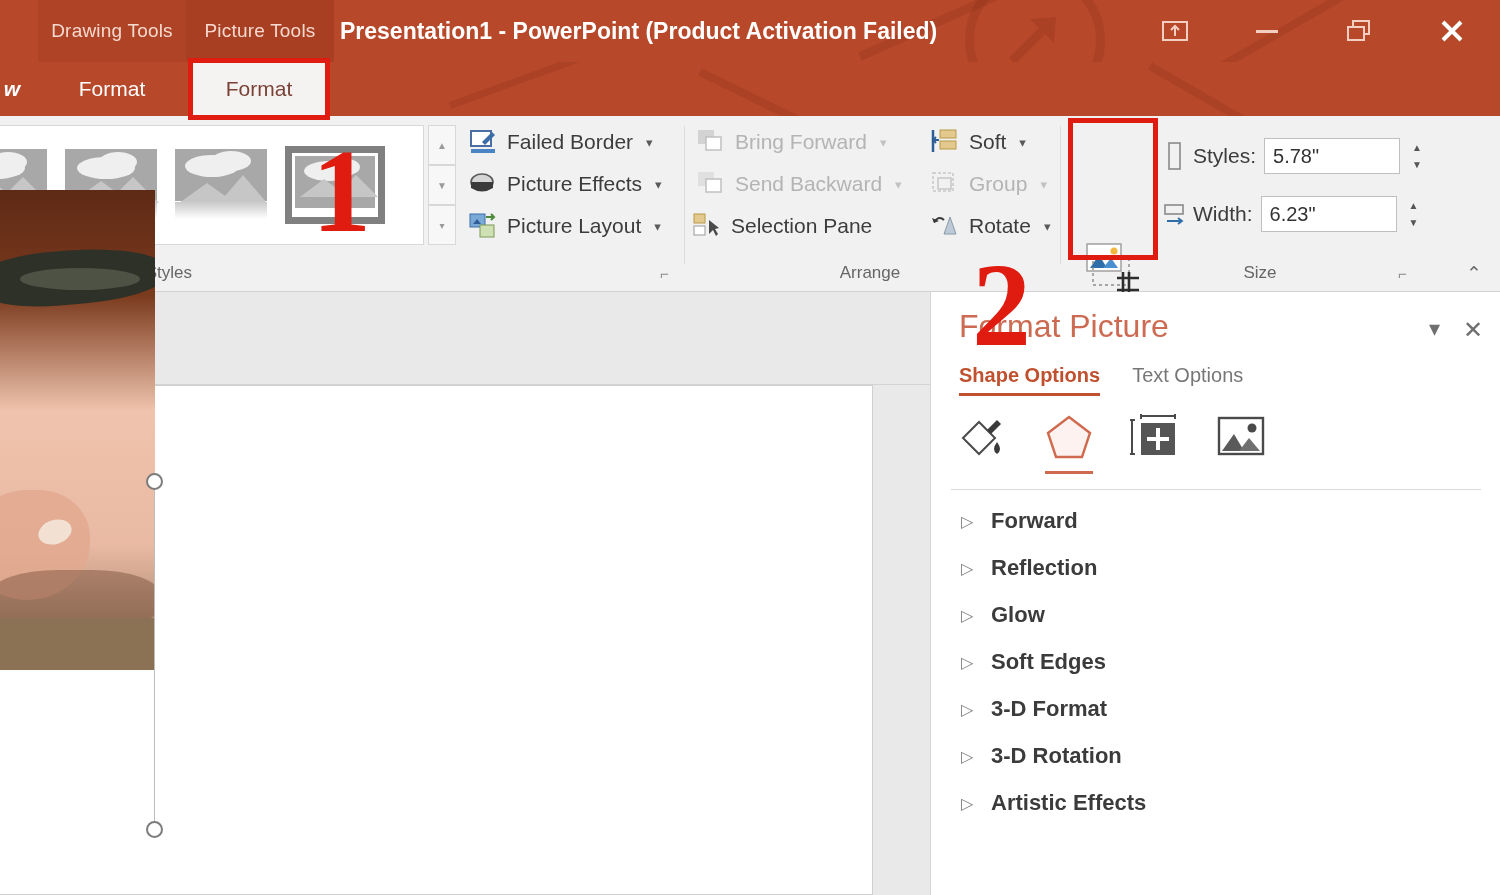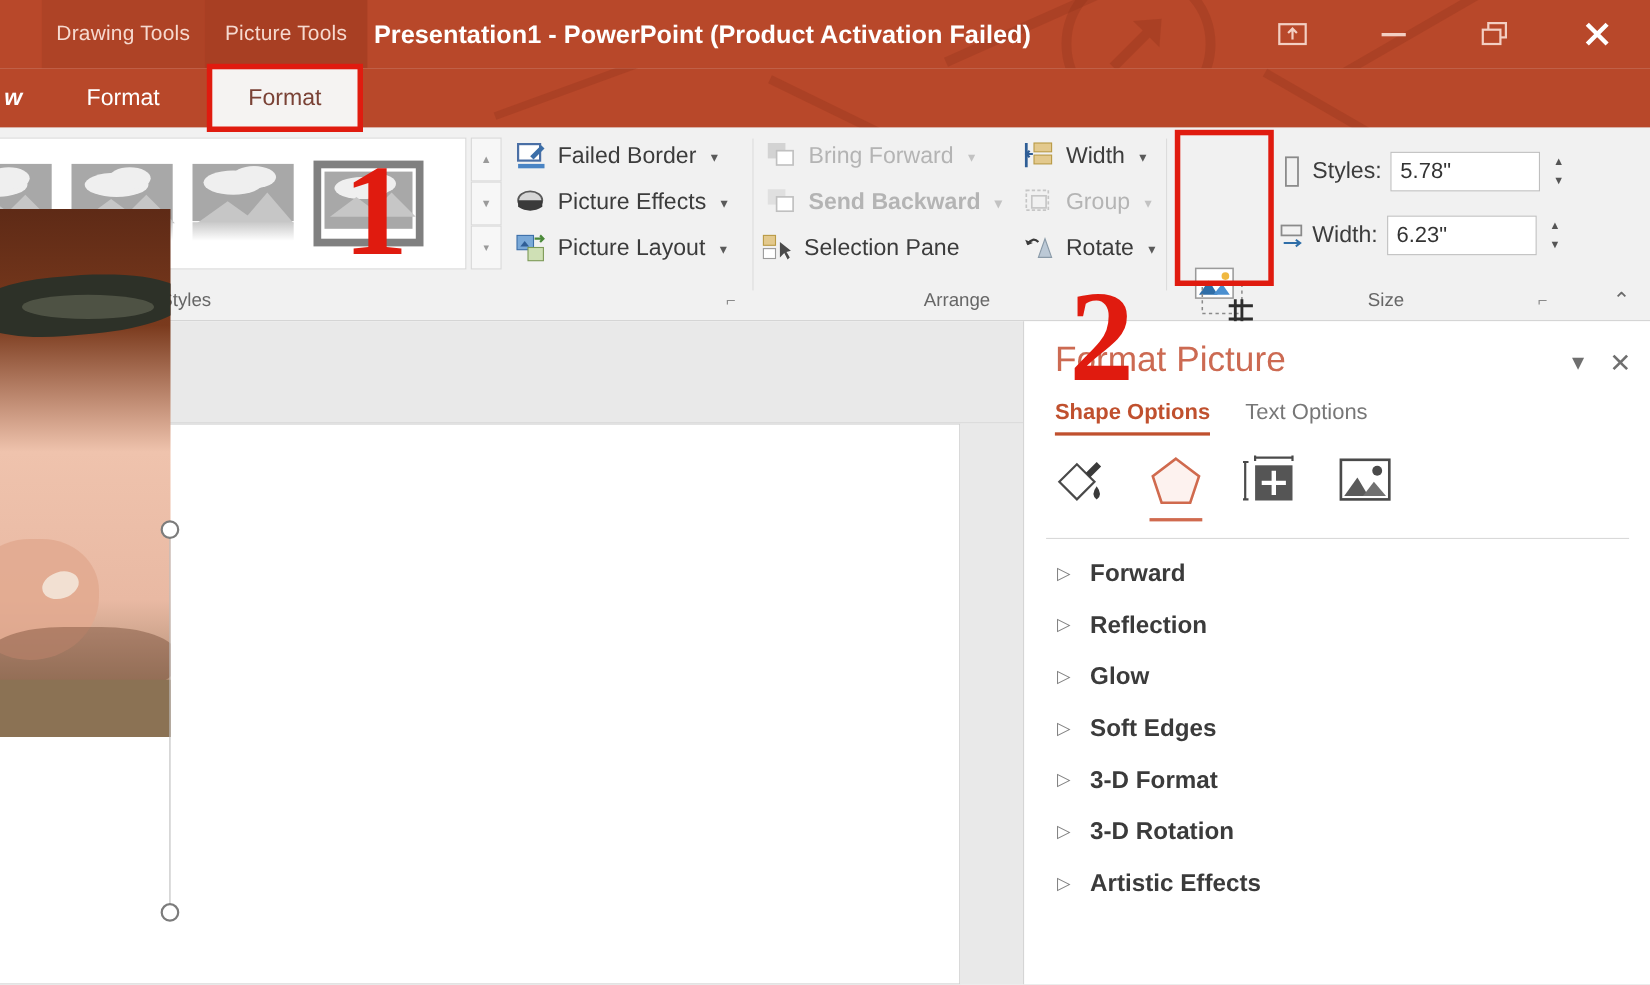--- a/index.html
+++ b/index.html
@@ -431,21 +431,21 @@
       <span class="ico">
         <svg width="30" height="26" viewBox="0 0 30 26">
           <rect x="2" y="2" width="16" height="14" fill="#d3d3d3"></rect>
           <rect x="10" y="9" width="15" height="13" fill="#ffffff" stroke="#c0c0c0" stroke-width="1.5"></rect>
         </svg>
       </span>
       <span>Bring Forward</span>
       <span class="caret">▾</span>
     </div>
 
-    <div class="pbtn disabled" style="left:696px; top:54px;font-weight:bold;">
+    <div class="pbtn disabled" style="left:696px; top:54px;">
       <span class="ico">
         <svg width="30" height="26" viewBox="0 0 30 26">
           <rect x="2" y="2" width="16" height="14" fill="#e0e0e0"></rect>
           <rect x="10" y="9" width="15" height="13" fill="#ffffff" stroke="#c0c0c0" stroke-width="1.5"></rect>
         </svg>
       </span>
       <span>Send Backward</span>
       <span class="caret">▾</span>
     </div>
 
@@ -462,21 +462,21 @@
 
     <div class="pbtn" style="left:930px; top:12px;">
       <span class="ico">
         <svg width="30" height="26" viewBox="0 0 30 26">
           <rect x="10" y="2" width="16" height="8" fill="#e3c98d" stroke="#b99a45"></rect>
           <rect x="10" y="13" width="16" height="8" fill="#e3c98d" stroke="#b99a45"></rect>
           <path d="M3 2 L3 24" stroke="#2f5e96" stroke-width="2.5"></path>
           <path d="M9 12 L4 12 M6 9 L3 12 L6 15" stroke="#2f5e96" stroke-width="2" fill="none"></path>
         </svg>
       </span>
-      <span>Width</span>
+      <span>Soft</span>
       <span class="caret">▾</span>
     </div>
 
     <div class="pbtn disabled" style="left:930px; top:54px;">
       <span class="ico">
         <svg width="30" height="26" viewBox="0 0 30 26">
           <rect x="3" y="3" width="20" height="18" fill="none" stroke="#c6c6c6" stroke-width="1.5" stroke-dasharray="3 2"></rect>
           <rect x="8" y="8" width="13" height="11" fill="none" stroke="#c6c6c6" stroke-width="1.5"></rect>
         </svg>
       </span>

